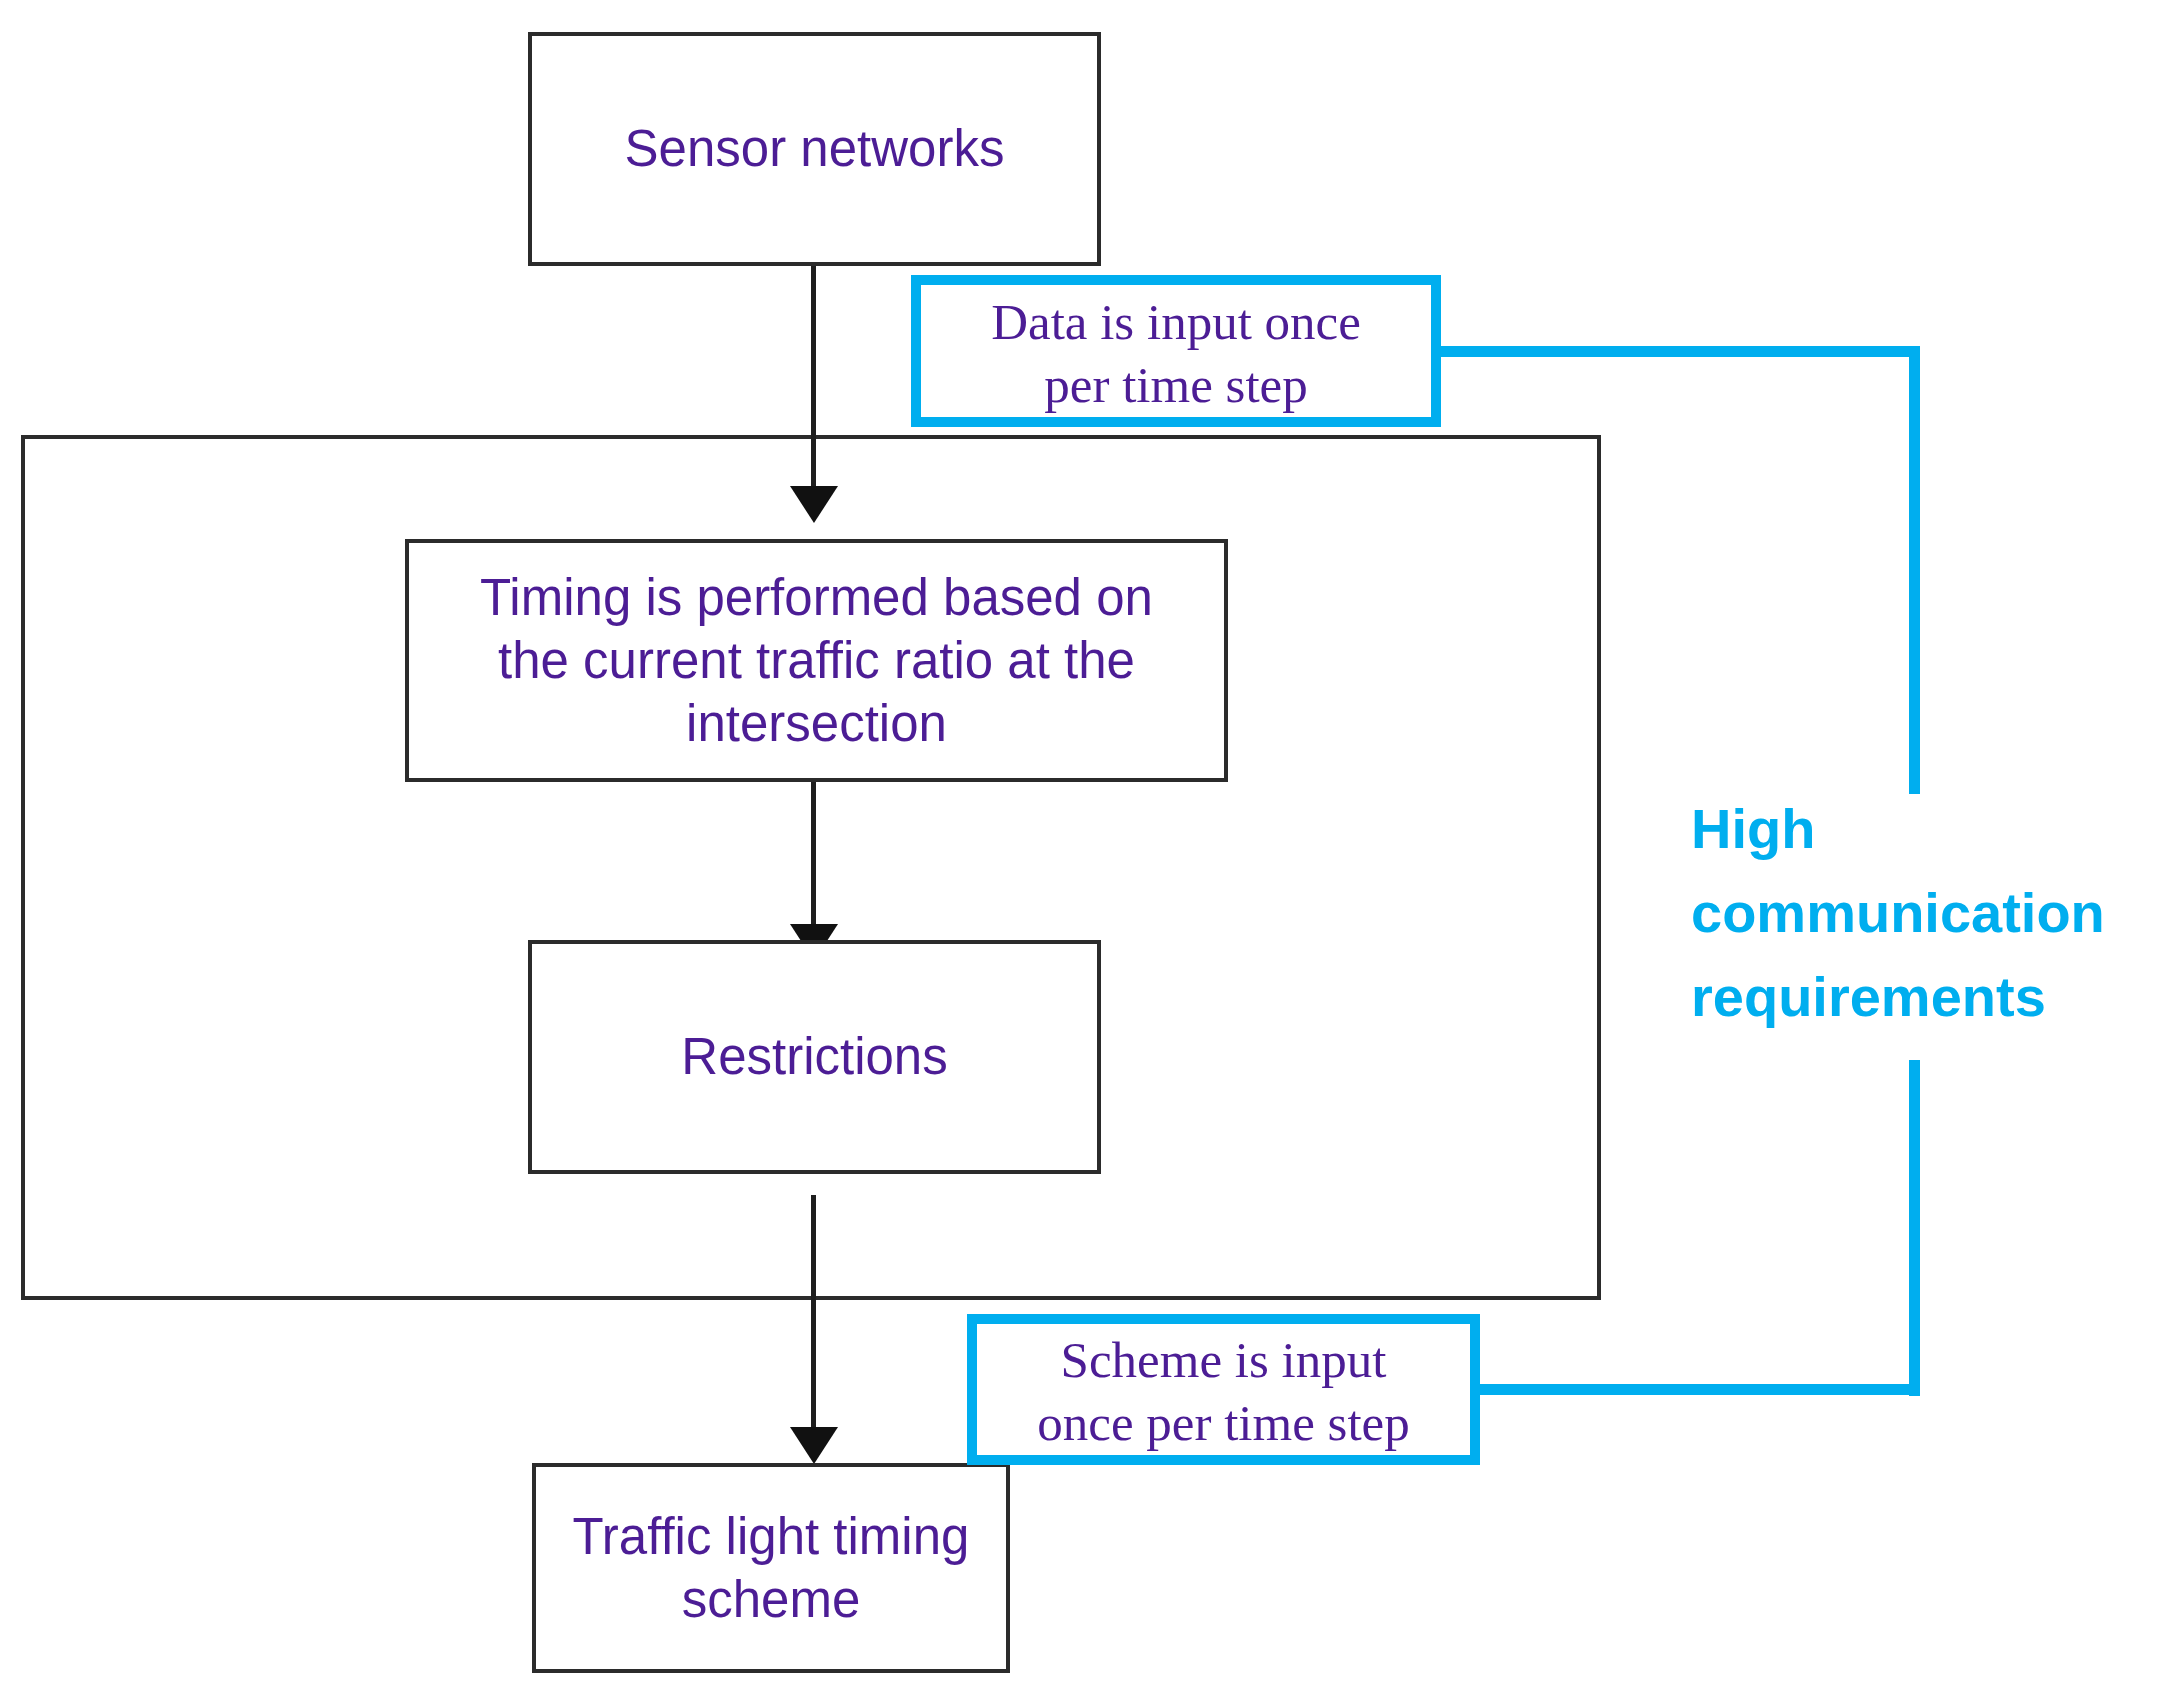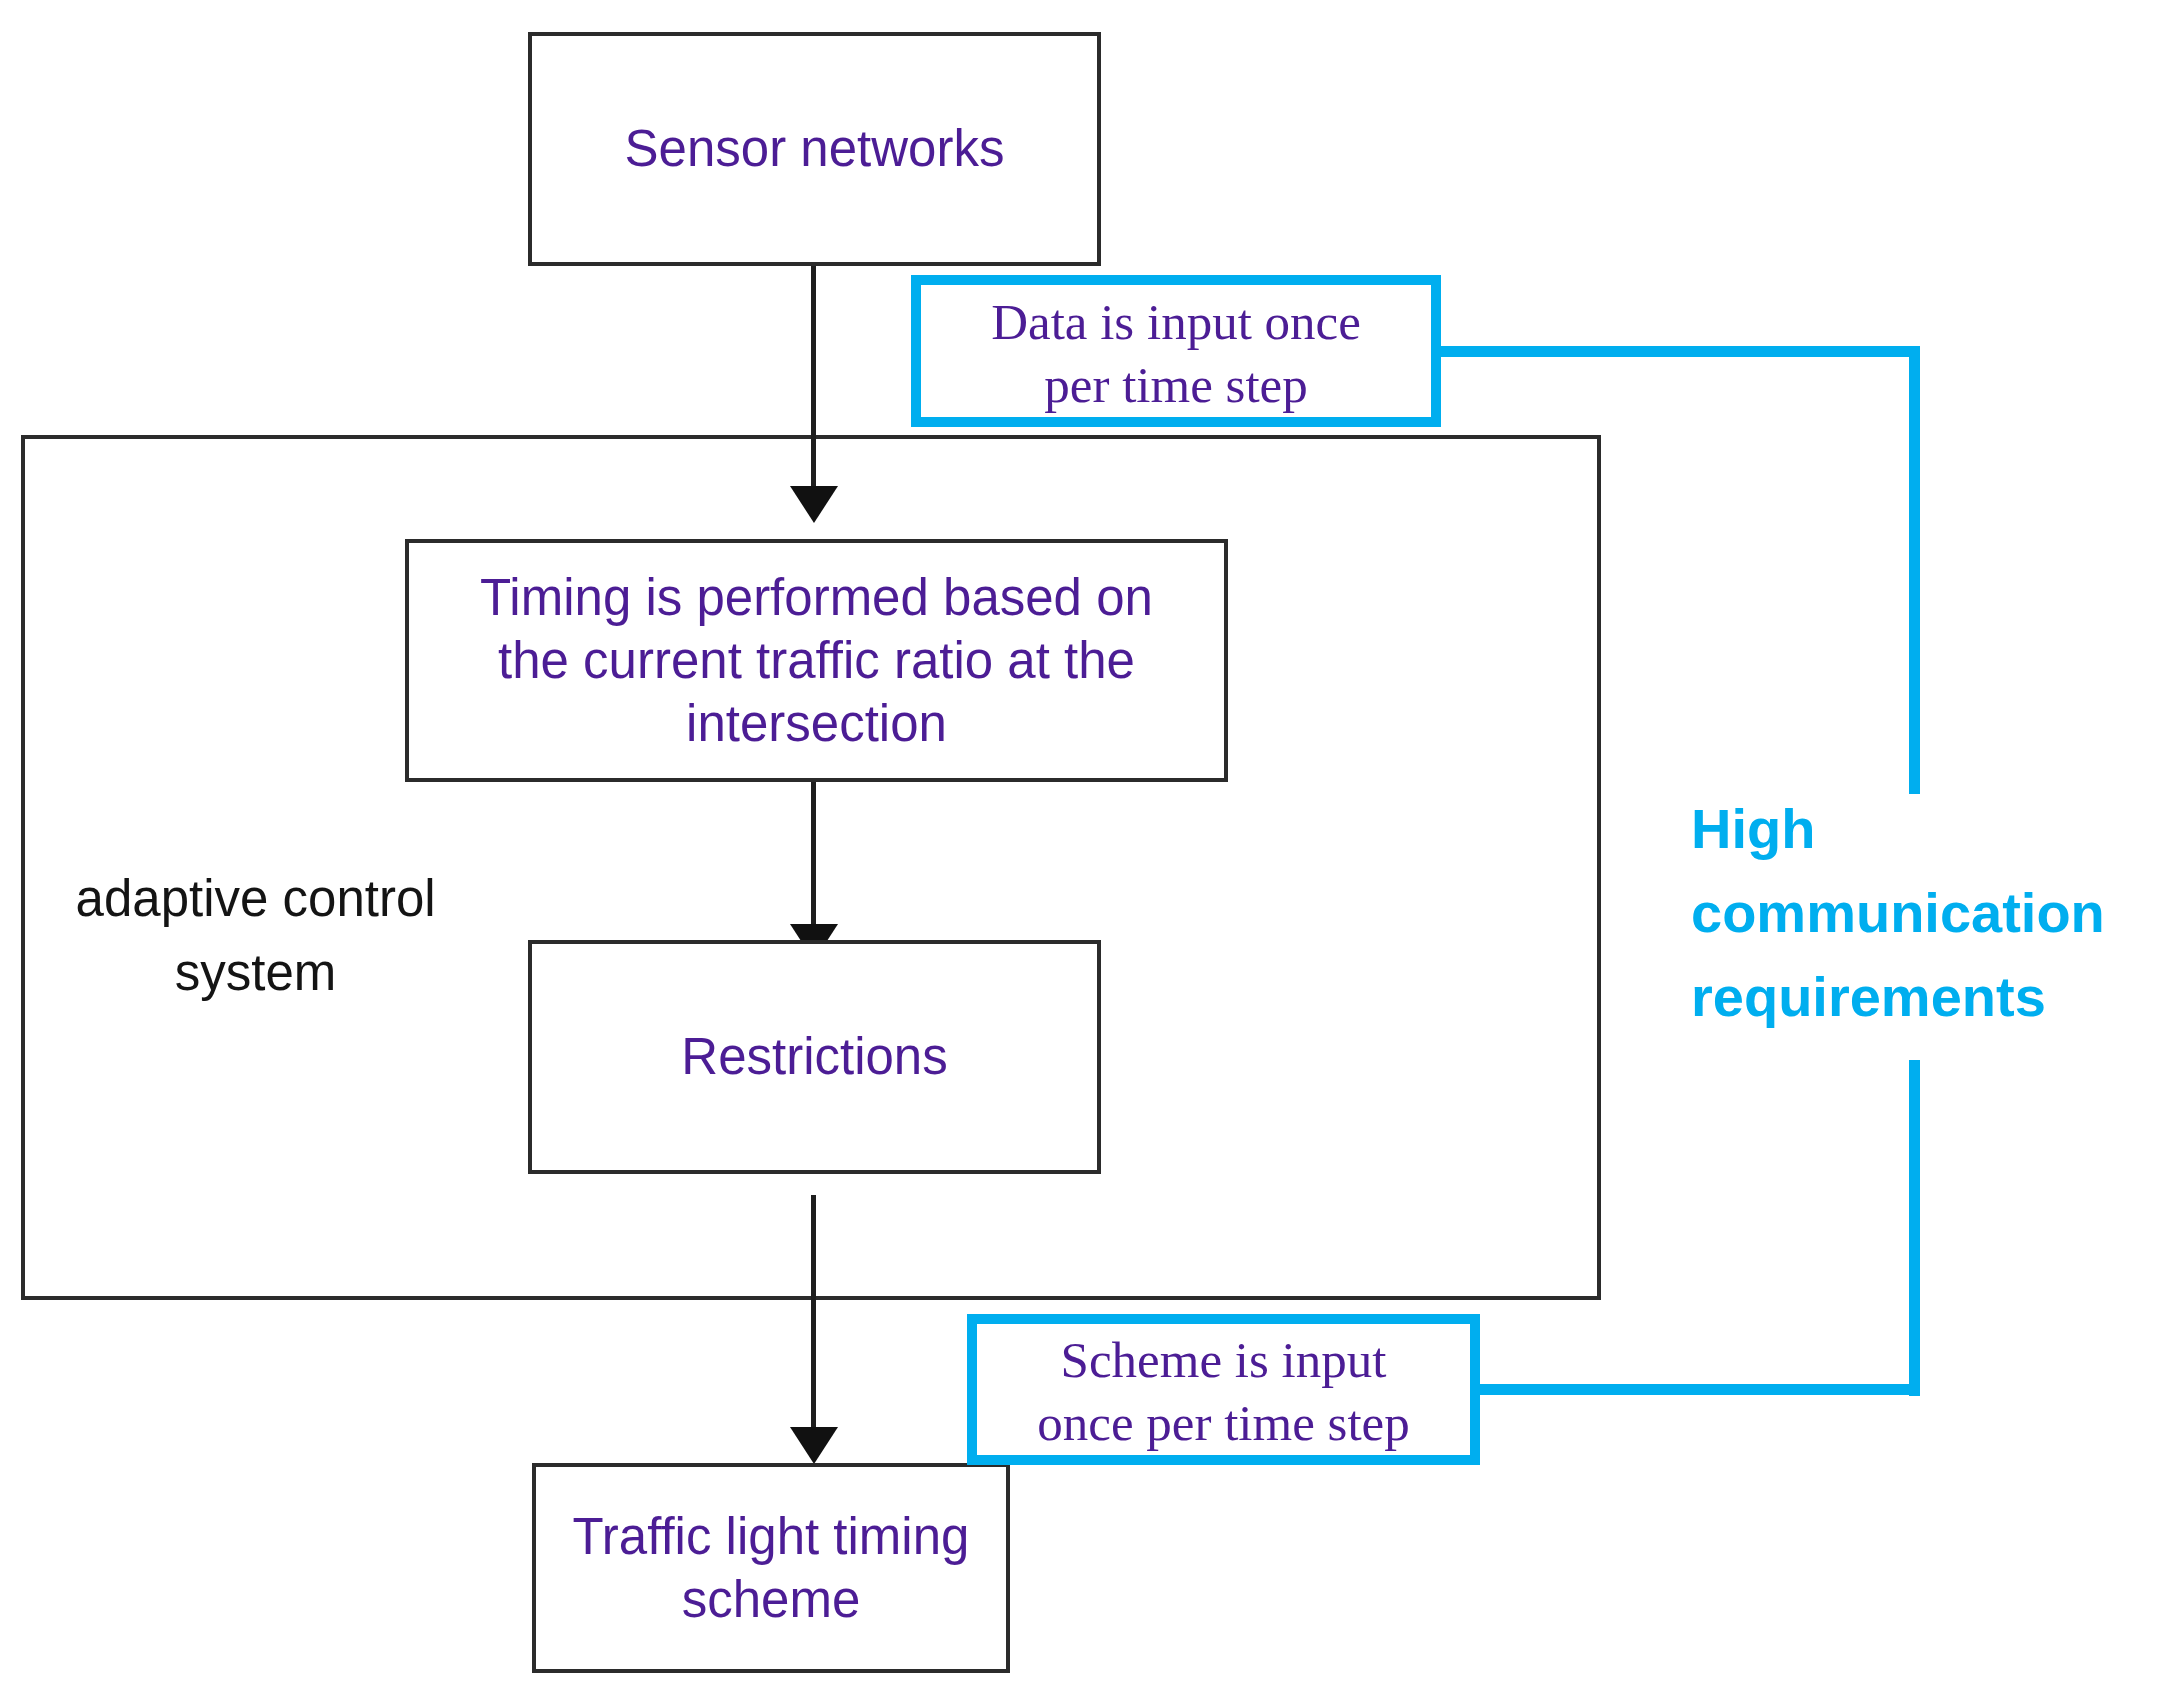--- a/index.html
+++ b/index.html
@@ -82,22 +82,20 @@
     z-index:6;
   }
 </style>
 </head>
 <body>
 
 <div class="stage">
 
   <div class="container-box" style="left:21px;top:435px;width:1580px;height:865px;"></div>
 
-  <div class="container-label" style="left:25.6px;top:862px;width:460px;">adaptive control
-system</div>
 
   <div class="node" style="left:528px;top:31.5px;width:573px;height:234px;">
     <div class="label">Sensor networks</div>
   </div>
 
   <div class="node" style="left:405px;top:522px;width:823px;height:243px;margin-top:17px;">
     <div class="label">Timing is performed based on
 the current traffic ratio at the
 intersection</div>
   </div>

